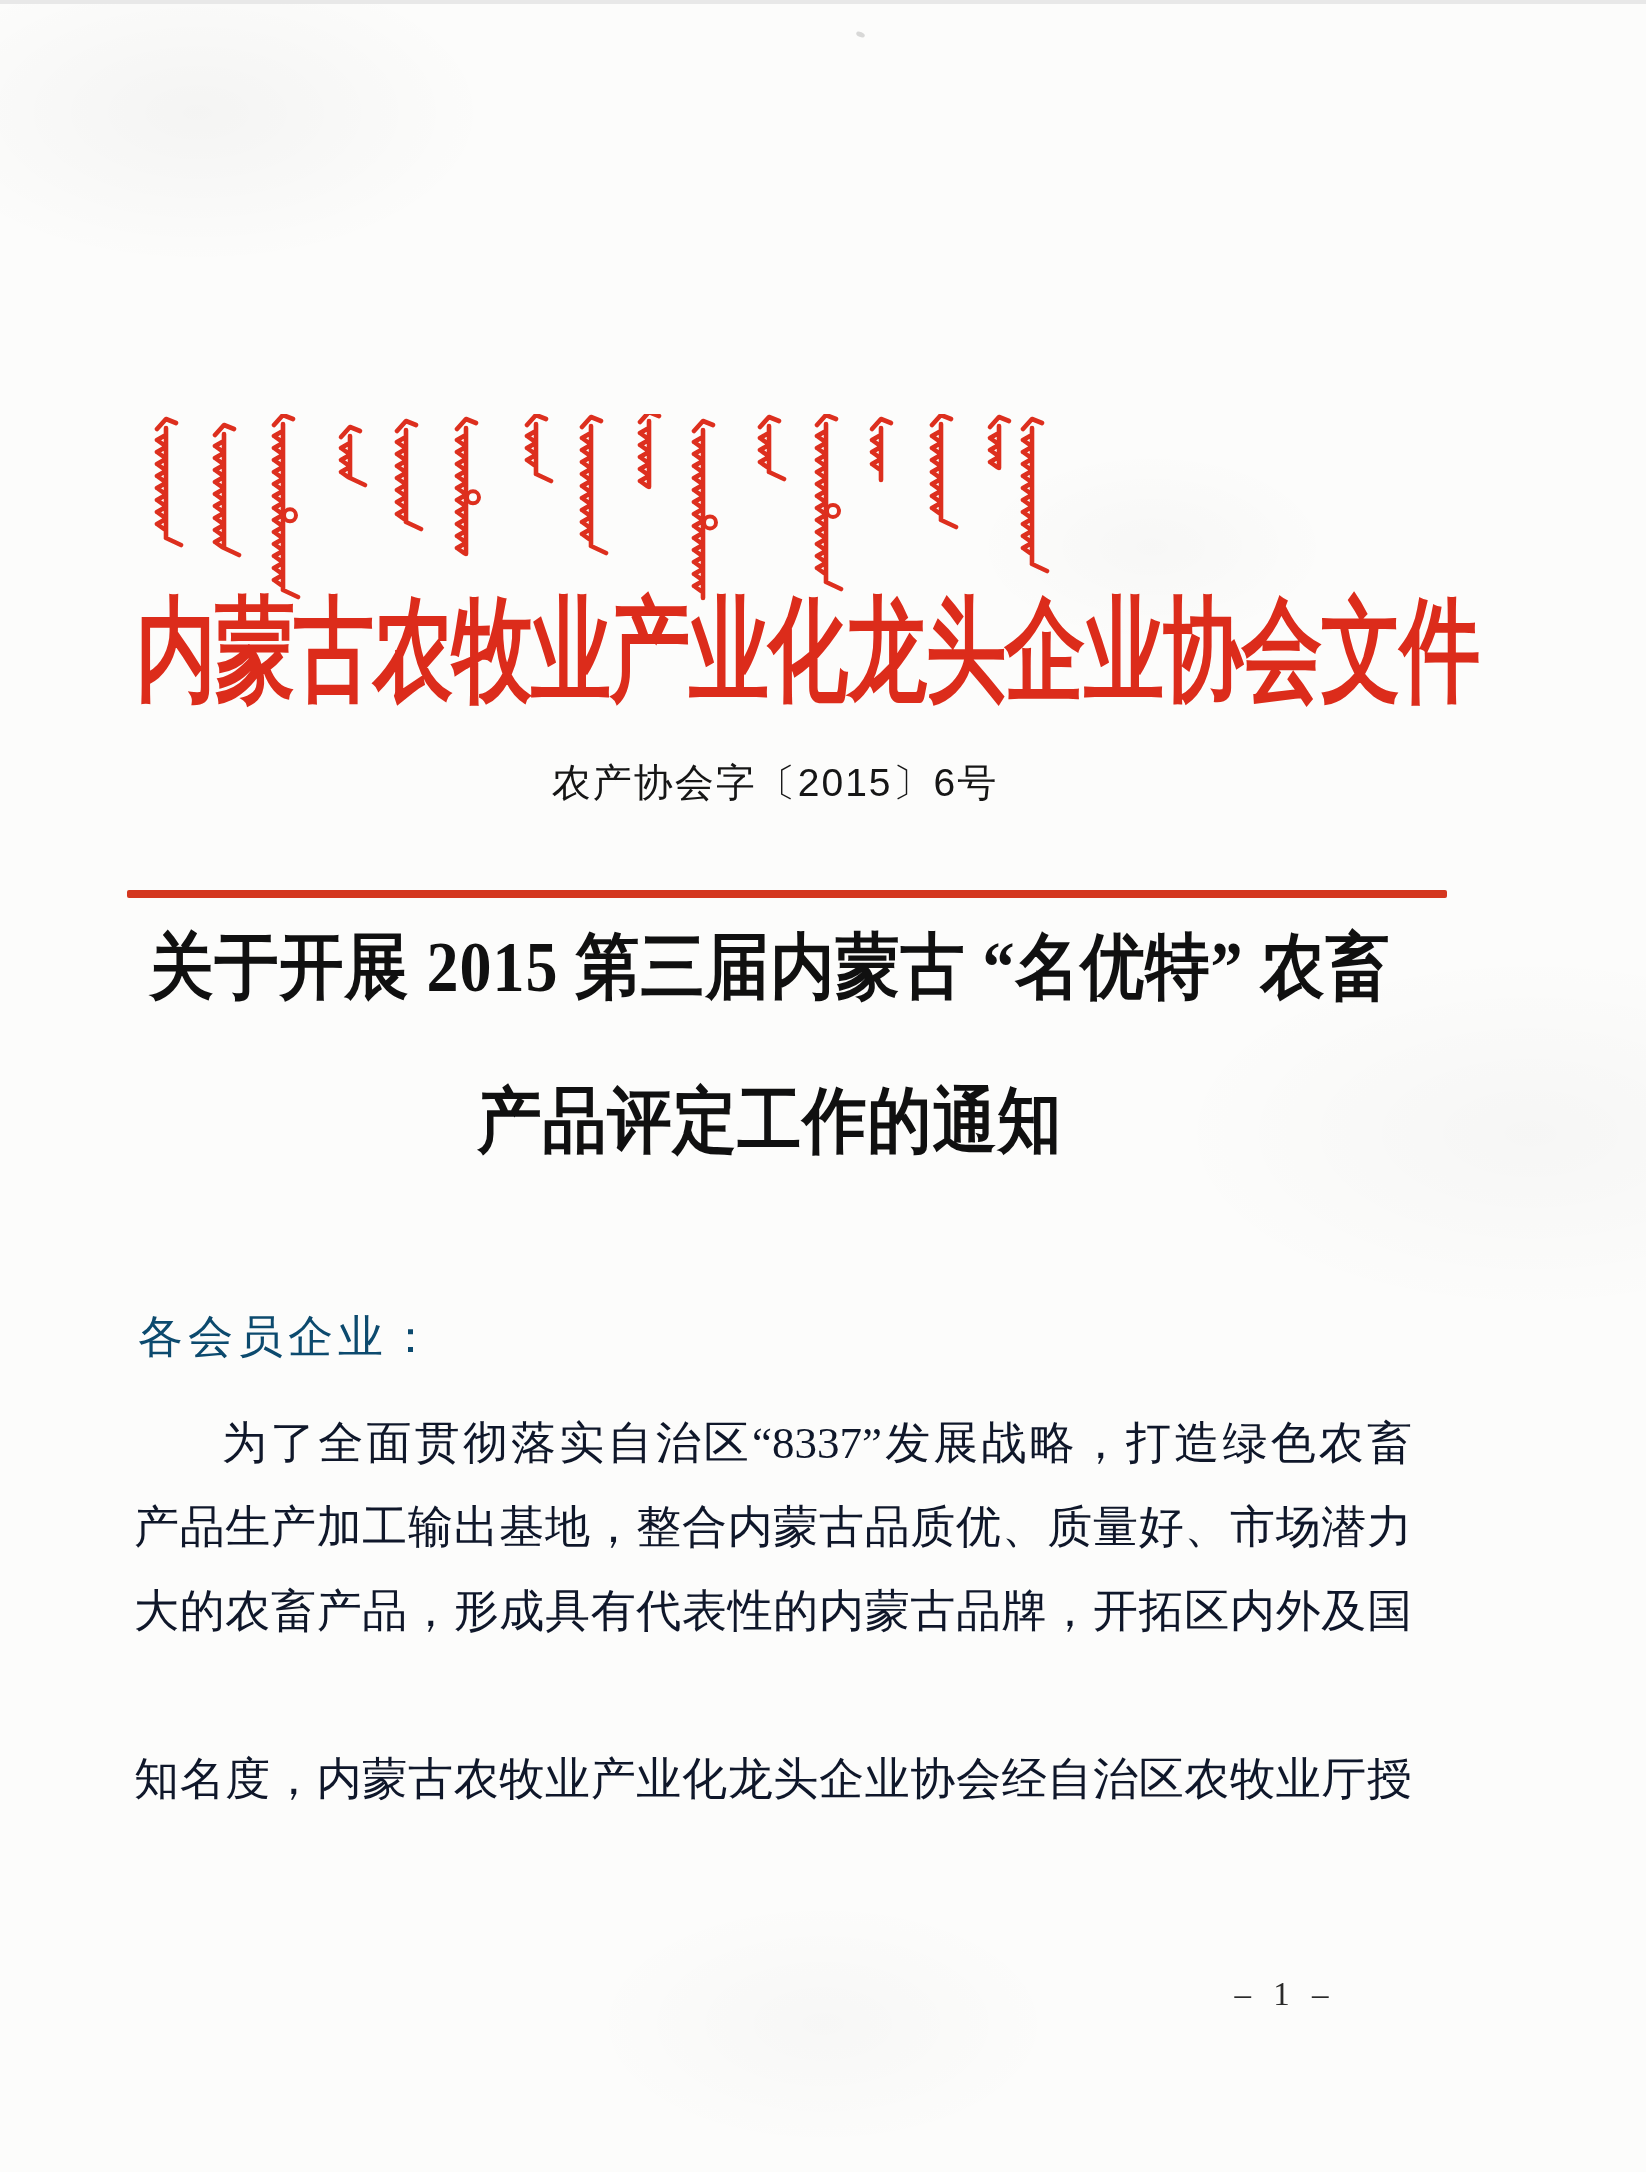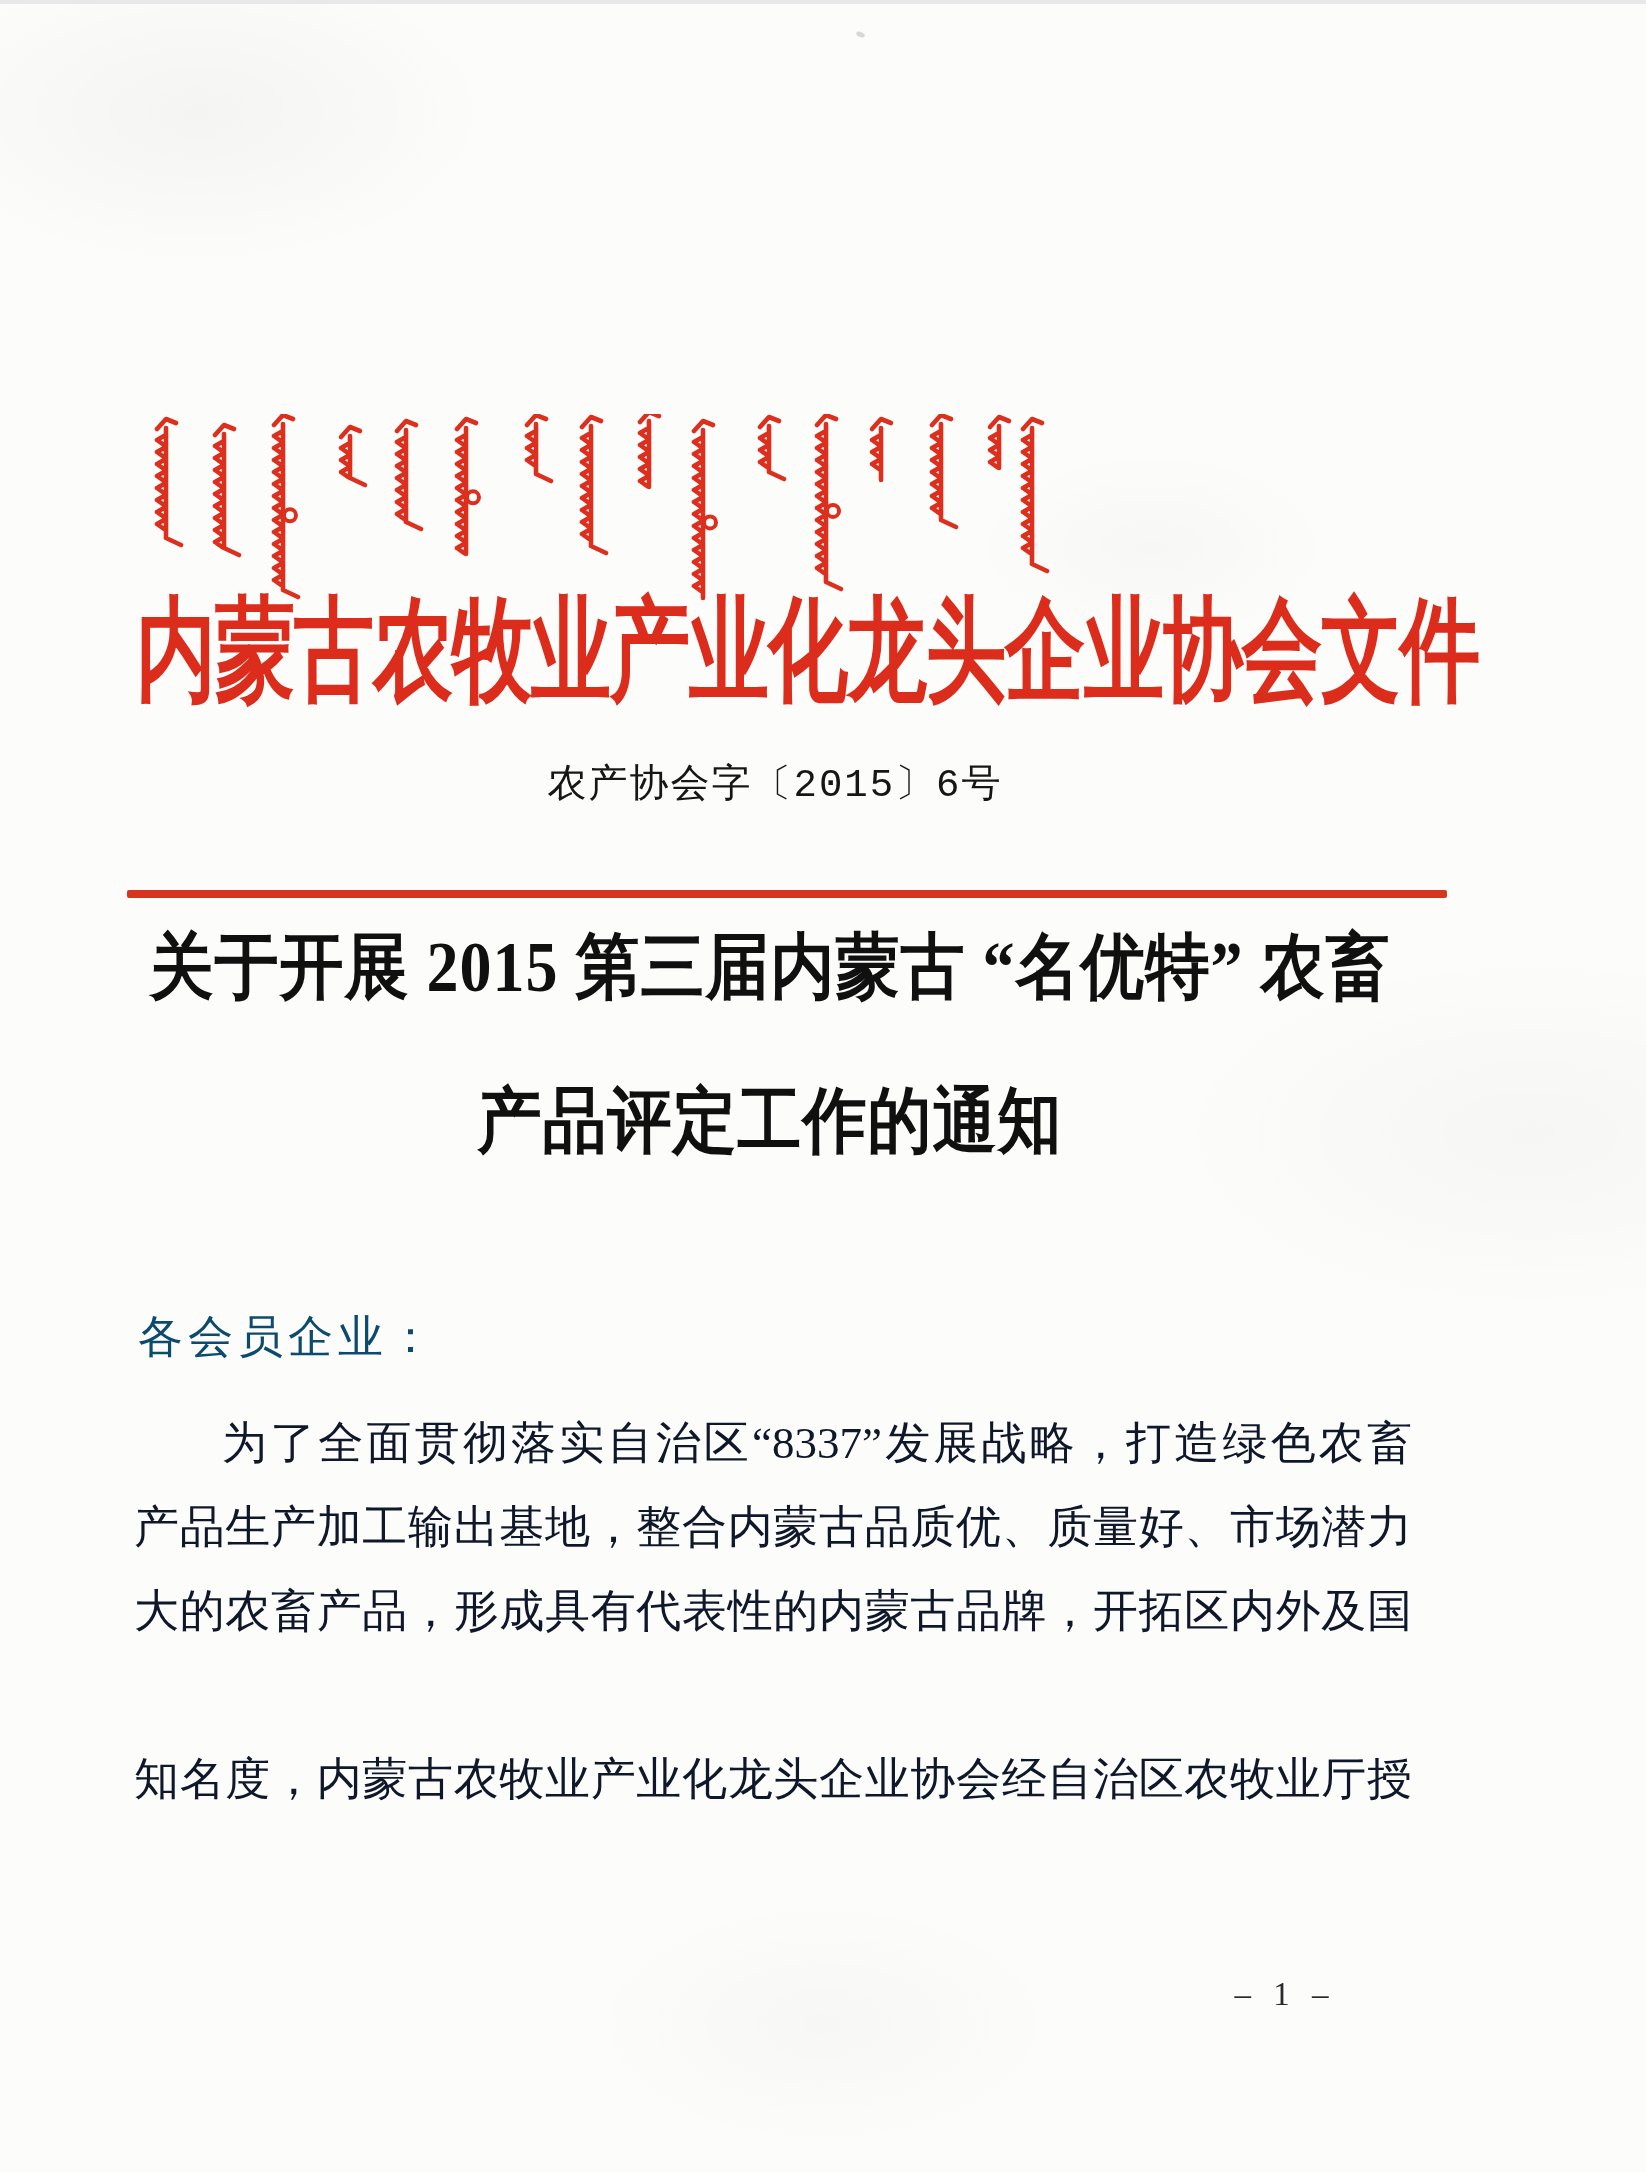--- a/index.html
+++ b/index.html
@@ -34,21 +34,21 @@
   .org-title{
     position:absolute;left:136px;top:590px;width:1400px;
     font-size:80px;font-weight:700;letter-spacing:-1px;line-height:1;
     white-space:nowrap;
     transform:scaleY(1.42);transform-origin:left top;
   }
 
   .doc-number{
     position:absolute;left:130px;top:752px;width:1290px;
     text-align:center;
-    font-family:Liberation Mono, monospace;
+    font-family:Liberation Sans, sans-serif;
     font-size:39px;letter-spacing:2px;color:#161616;
   }
 
   .red-rule{
     position:absolute;left:127px;top:886px;width:1320px;height:8px;
     border-radius:2px;
   }
 
   .doc-title{
     position:absolute;left:130px;width:1280px;text-align:center;

